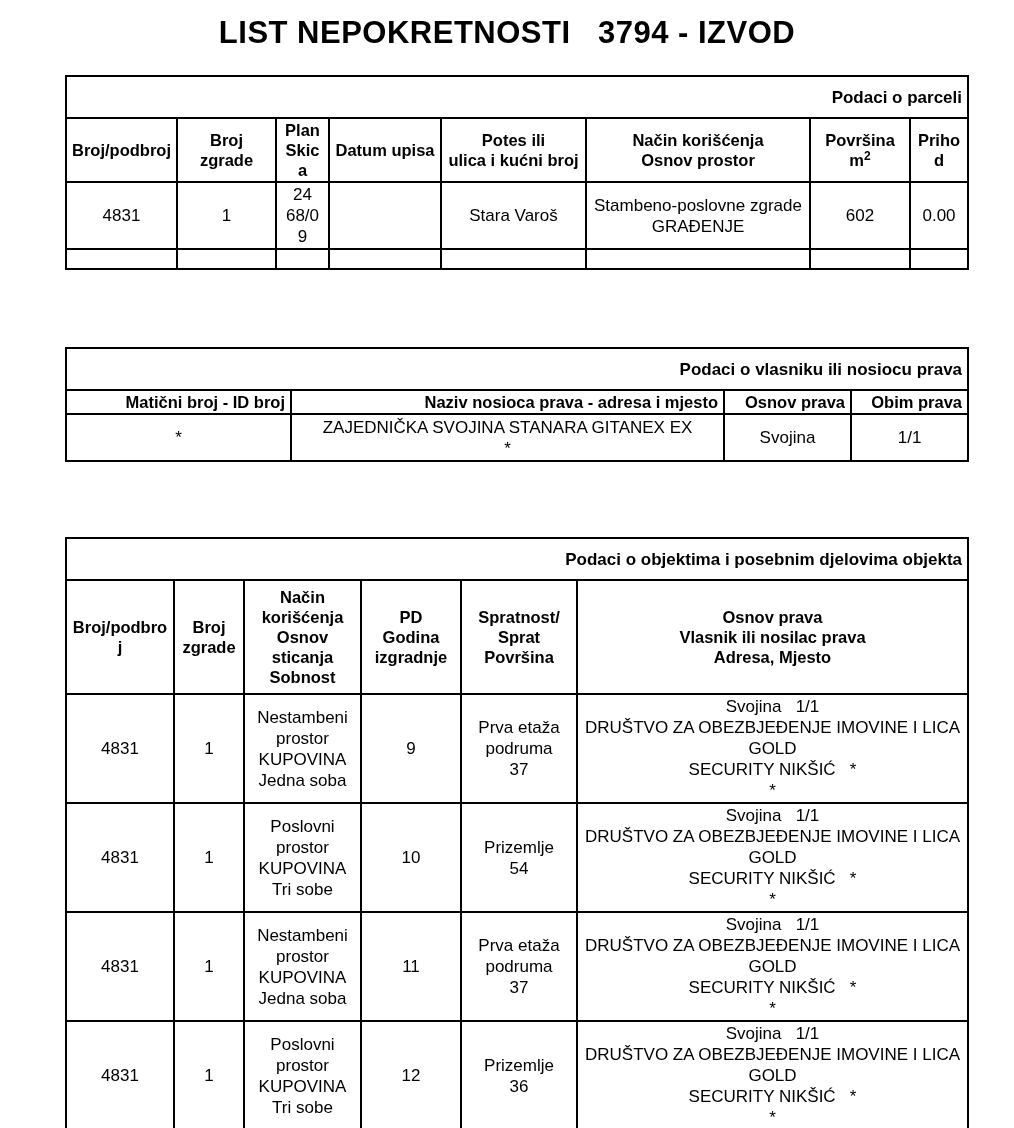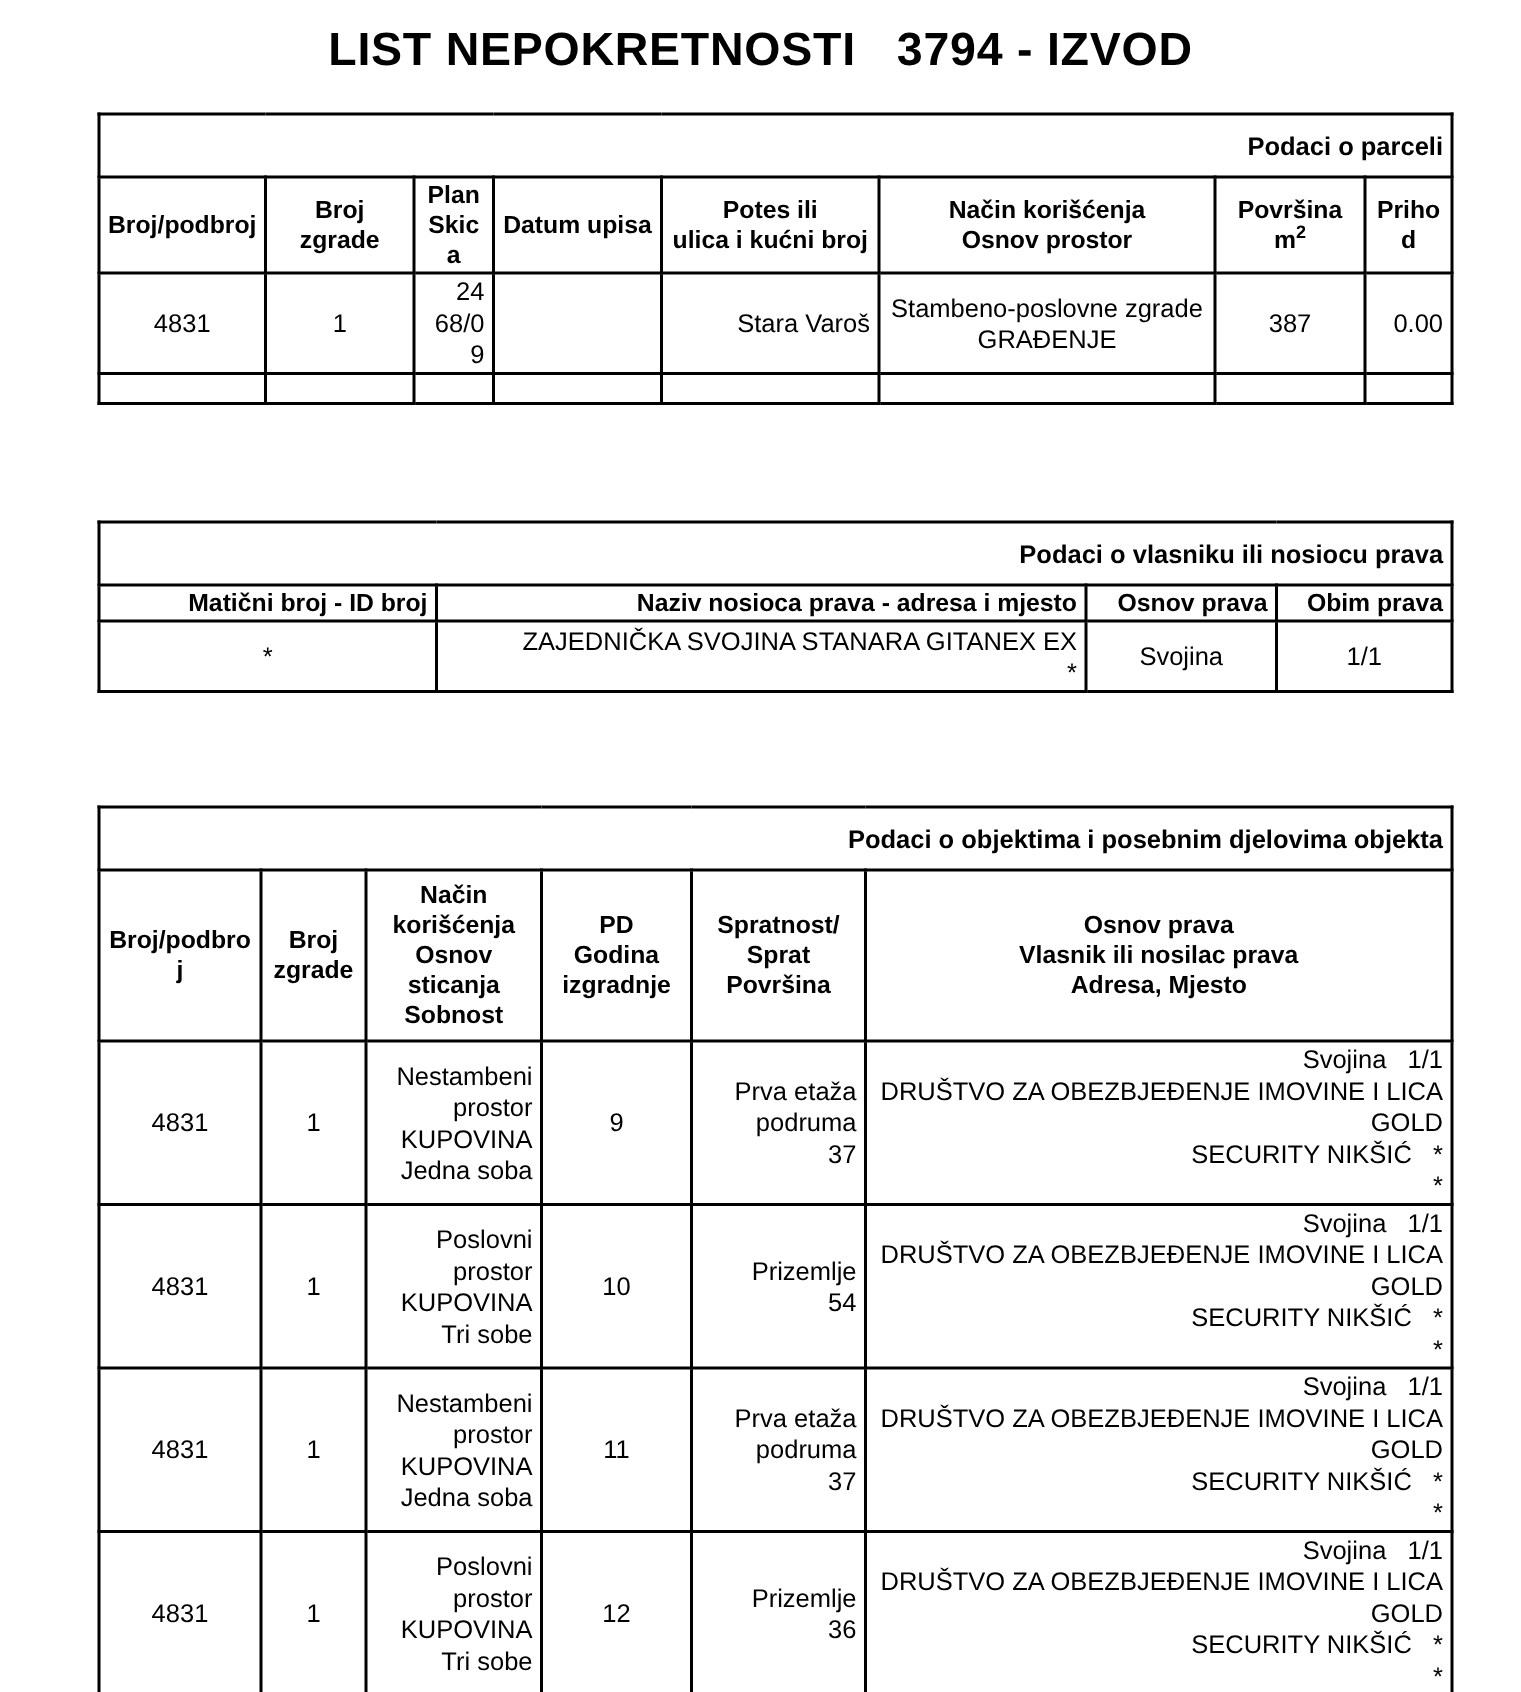--- a/index.html
+++ b/index.html
@@ -40,21 +40,21 @@
     font-size:27px;
     font-weight:bold;
     text-align:right;
     padding-left:9px;
     border-bottom:3px solid #000;
     height:38px;
     vertical-align:middle;
     white-space:nowrap;
   }
   .c{text-align:center;}
-  .l{text-align:right;}
+  .l{text-align:center;}
   .top{vertical-align:top;margin-left:17px;}
   
   .t1{margin-top:24px;}
   .t1 tr.hrow th{height:46px;}
   .t1 tr.drow td{height:43px;}
   .t1 tr.erow td{height:16px;}
   .t2{margin-top:77px;}
   .t2 tr.hrow th{height:20px;text-align:right;}
   .t2 tr.drow td{height:43px;}
   .t3{margin-top:75px;}
@@ -99,21 +99,21 @@
     </tr>
     <tr class="drow">
       <td class="c">4831</td>
       <td class="c">1</td>
       <td class="l">24
 68/09</td>
       <td class="l"></td>
       <td class="l">Stara Varoš</td>
       <td class="c">Stambeno-poslovne zgrade
 GRAĐENJE</td>
-      <td class="c">387</td>
+      <td class="c">602</td>
       <td class="l">0.00</td>
     </tr>
     <tr class="erow">
       <td></td>
       <td></td>
       <td></td>
       <td></td>
       <td></td>
       <td></td>
       <td></td>

